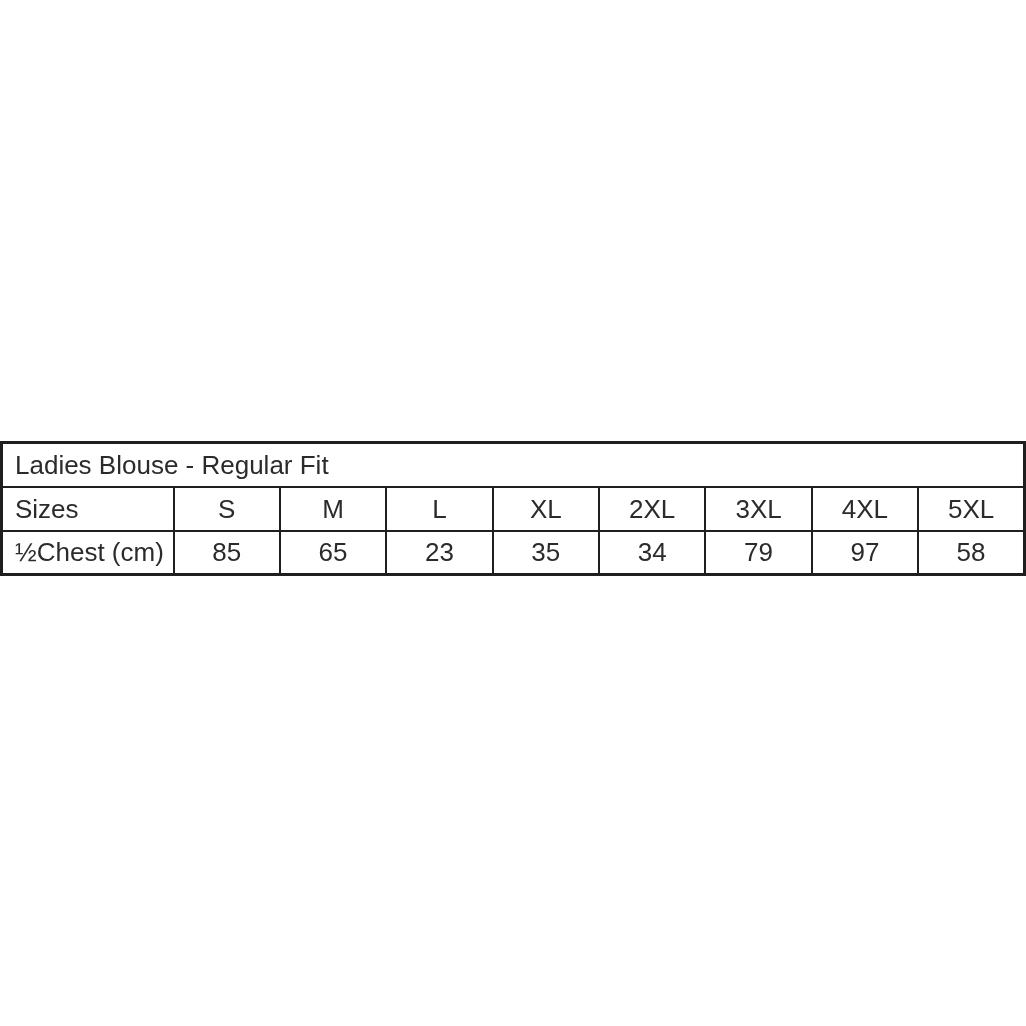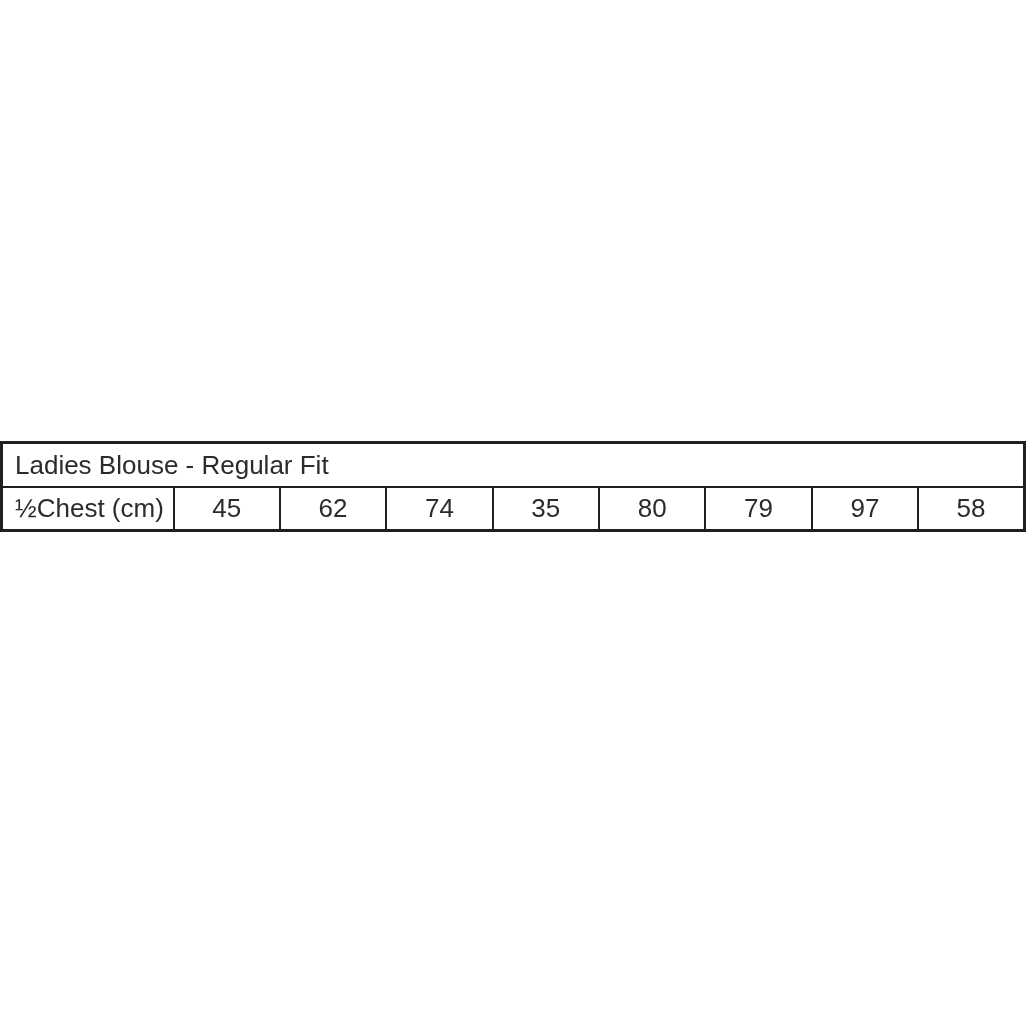--- a/index.html
+++ b/index.html
@@ -69,25 +69,36 @@
         <col>
         <col>
         <col>
         <col>
     </colgroup>
     <tbody>
       <tr>
         <td colspan="9" class="title-cell">Ladies Blouse - Regular Fit</td>
       </tr>
       <tr>
+        <td class="row-label">Sizes</td>
+        <td>S</td>
+        <td>M</td>
+        <td>L</td>
+        <td>XL</td>
+        <td>2XL</td>
+        <td>3XL</td>
+        <td>4XL</td>
+        <td>5XL</td>
+      </tr>
+      <tr>
         <td class="row-label">½Chest (cm)</td>
-        <td>45</td>
-        <td>62</td>
-        <td>74</td>
+        <td>85</td>
+        <td>65</td>
+        <td>23</td>
         <td>35</td>
-        <td>80</td>
+        <td>34</td>
         <td>79</td>
         <td>97</td>
         <td>58</td>
       </tr>
     </tbody>
   </table>
 </div>
 
 </body></html>

